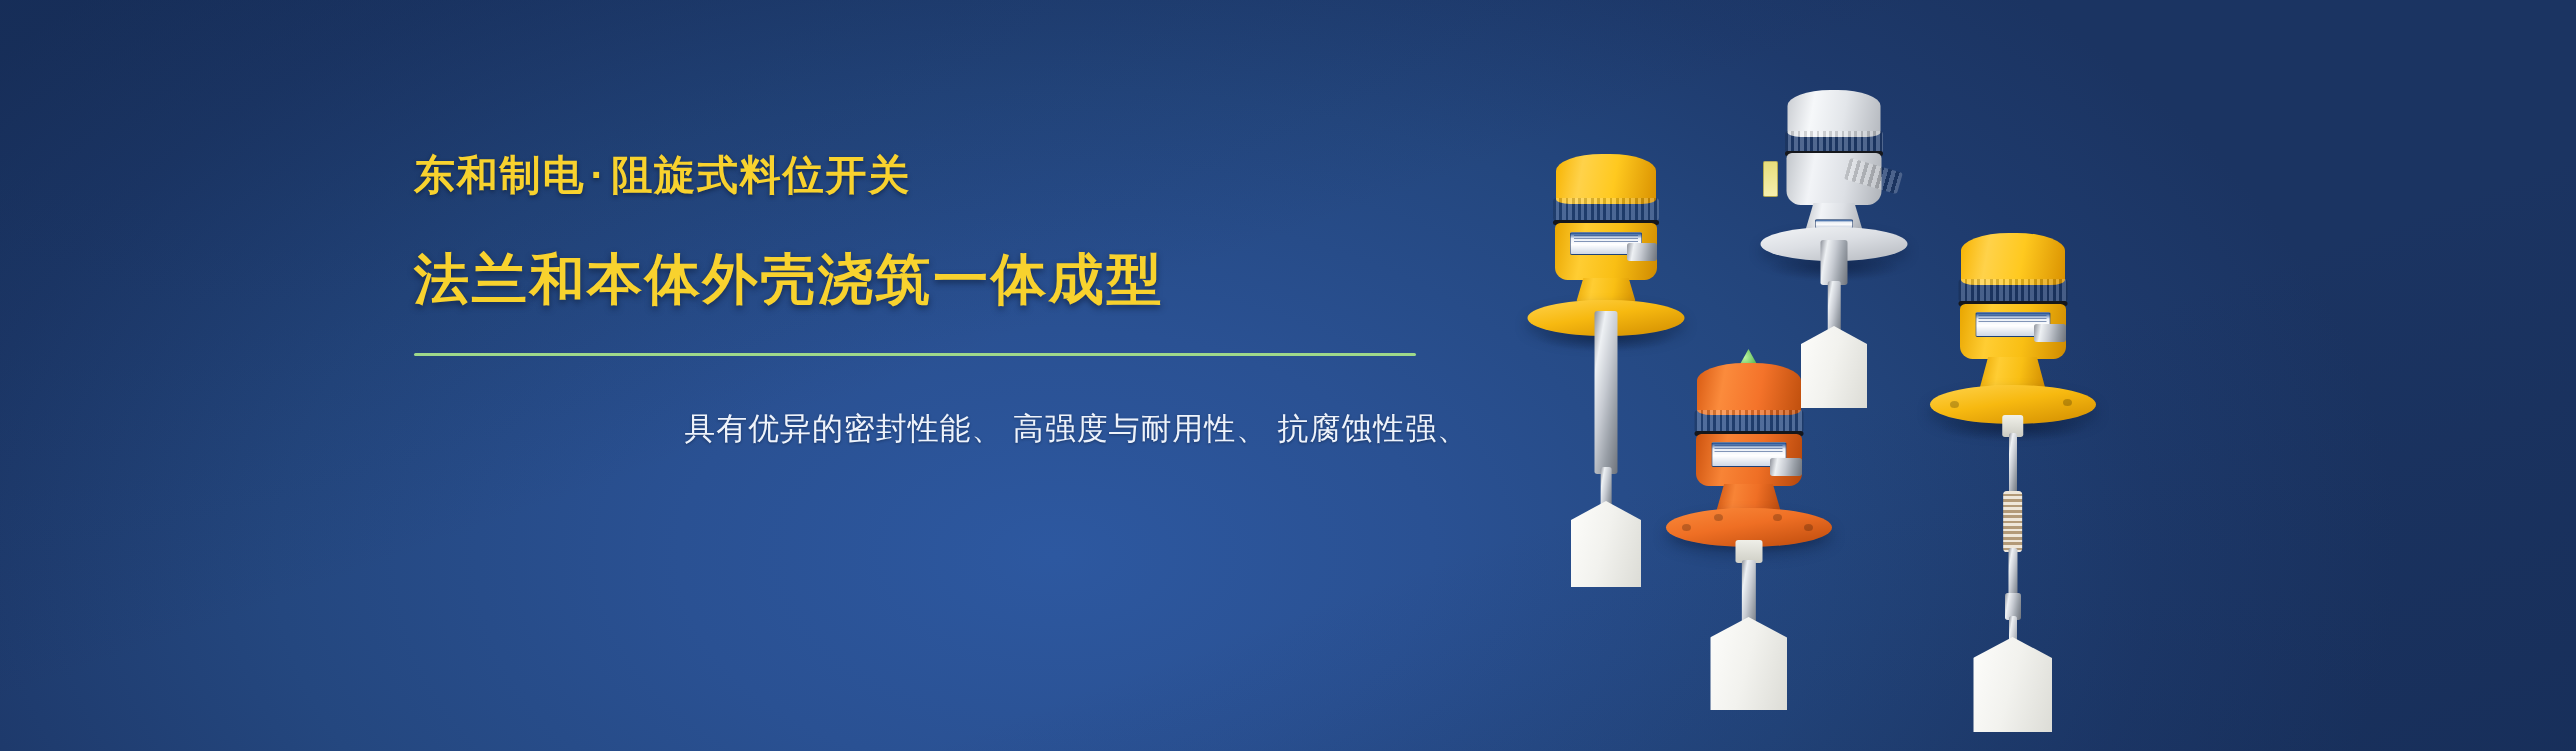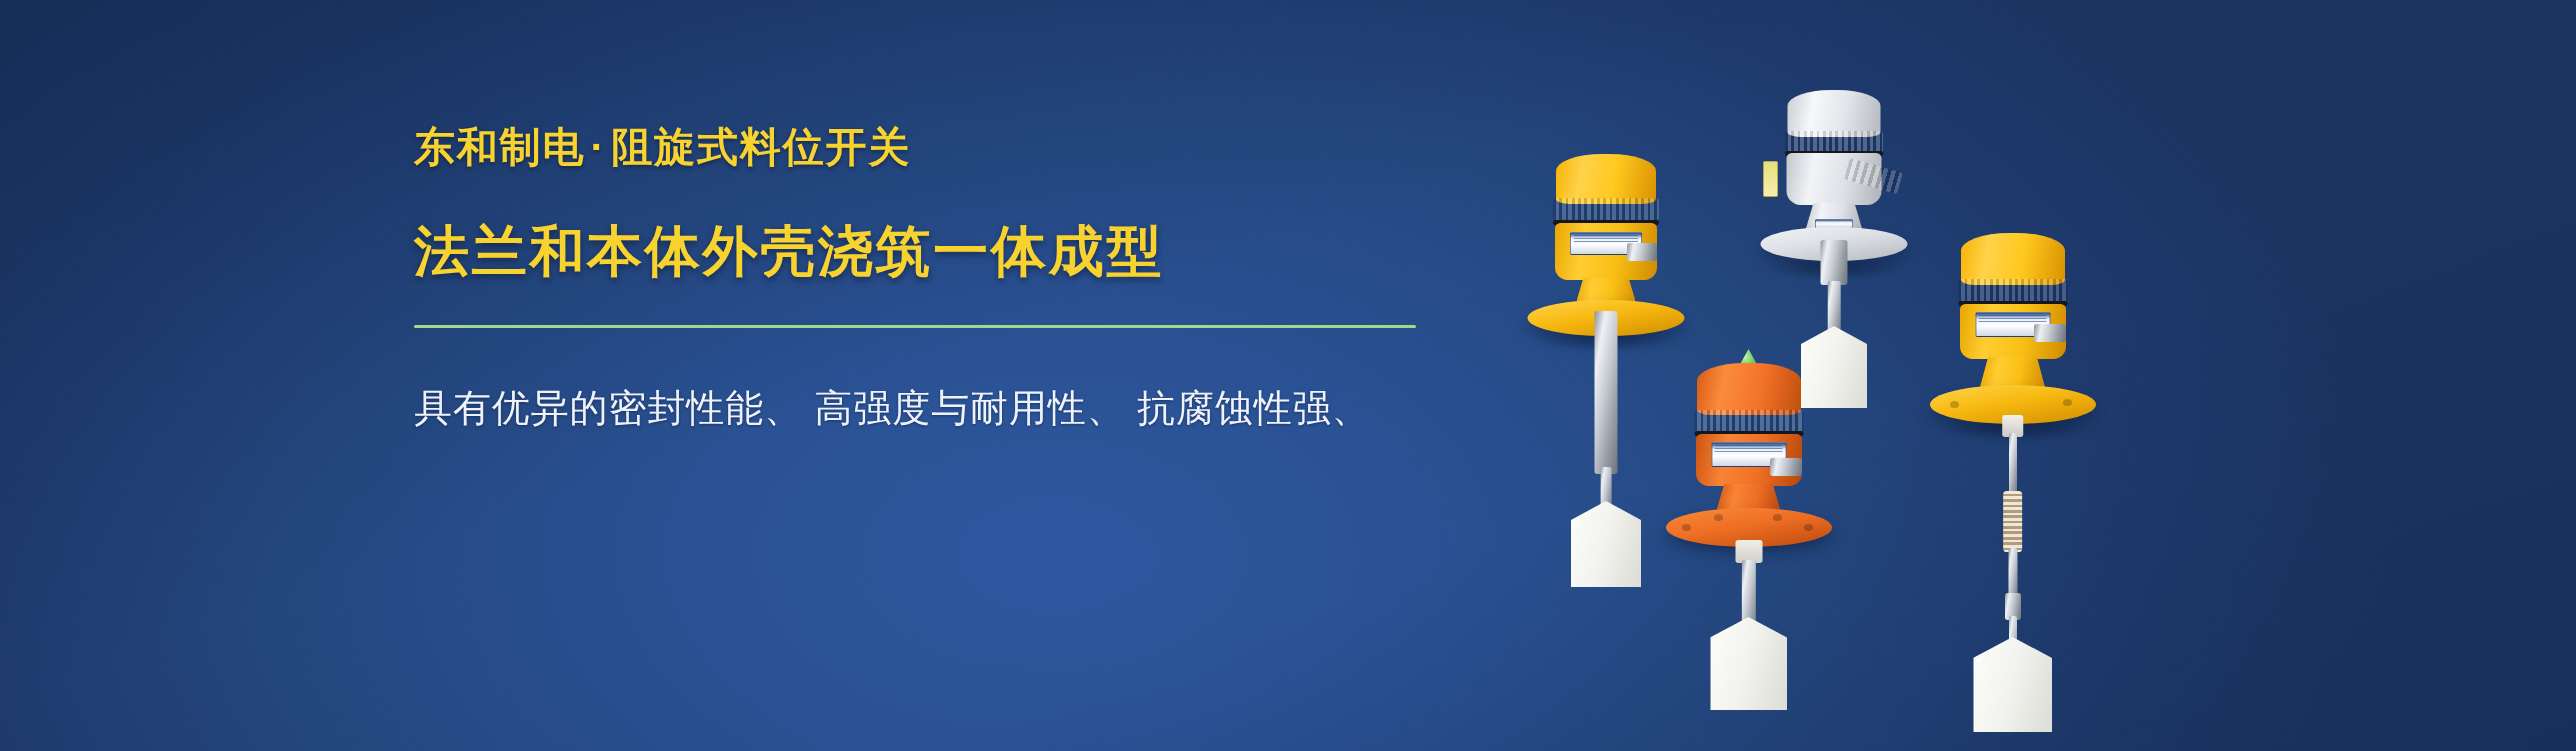--- a/index.html
+++ b/index.html
@@ -20,21 +20,21 @@
   .banner::after{
     content:"";
     position:absolute; inset:0;
     background:linear-gradient(160deg, rgba(15,35,72,.38) 0%, rgba(15,35,72,0) 42%, rgba(15,35,72,0) 64%, rgba(16,36,74,.30) 100%);
     pointer-events:none;
   }
 
   
   .copy {
     position:absolute;
-    left:414px; top:122px;
+    left:414px; top:150px;
     width:1055px;
     z-index:5;
   }
   .kicker{
     font-size:41px;
     font-weight:bold;
     color:#f8d22e;
     letter-spacing:1.8px;
     line-height:1.25;
     white-space:nowrap;
@@ -55,27 +55,28 @@
 
   .divider{
     margin-top:41px;
     width:1002px; height:2.7px;
     background:#9fd98a;
     border-radius:1.8px;
   }
 
   .desc{
     margin-top:43px;
-    font-size:38px;
+    font-size:31px;
     color:#eef3fb;
     line-height:1.95;
     letter-spacing:0.9px;
     font-weight:400;
     white-space:nowrap;
     text-shadow:0 0.9px 2.7px rgba(8,20,45,.45);
+    text-align:right;
   }
   .desc .ln{ display:block; }
 
   
   .products{ position:absolute; left:0; top:0; width:2576px; height:751px; z-index:4; }
   .device{ position:absolute; }
 
   
   .cap{
     position:absolute; left:50%; transform:translateX(-50%);

